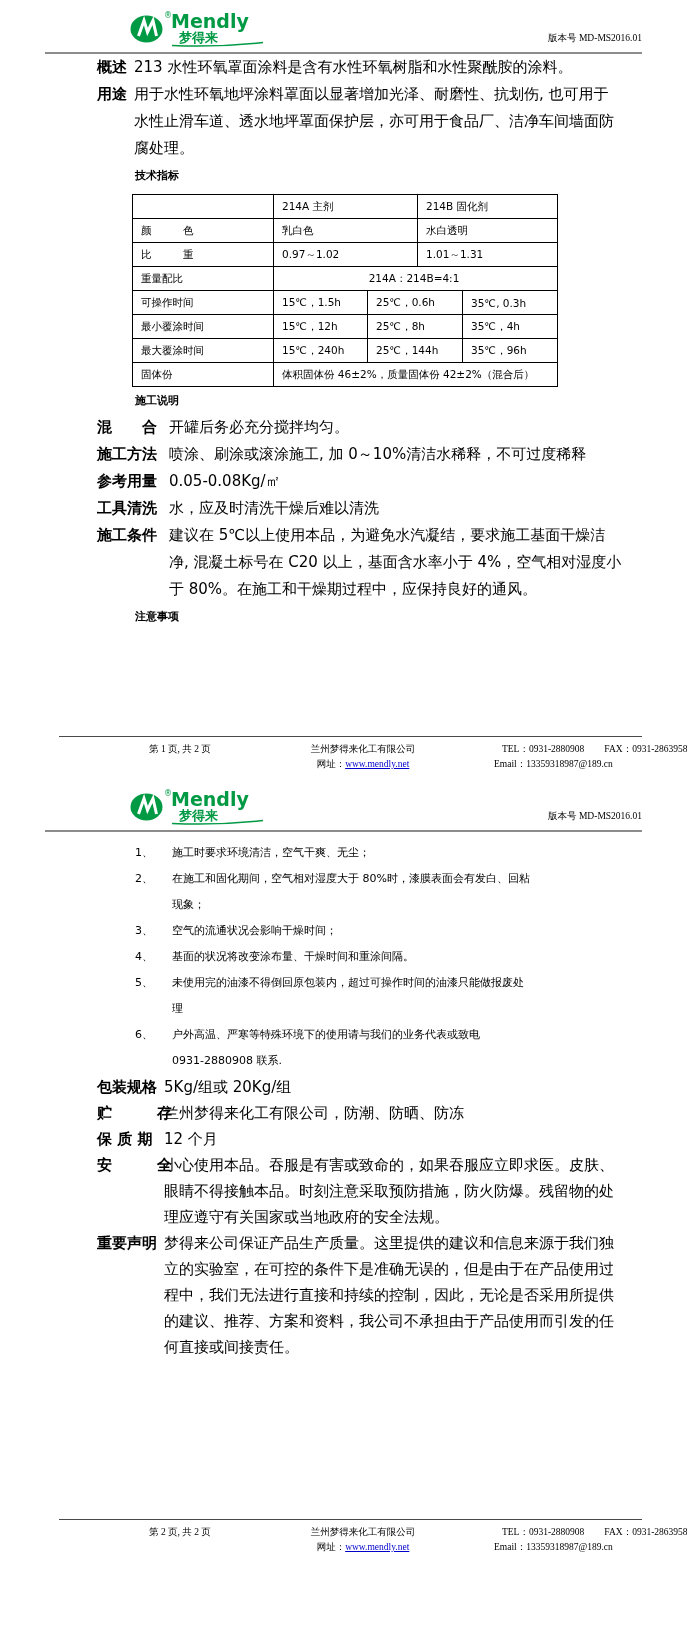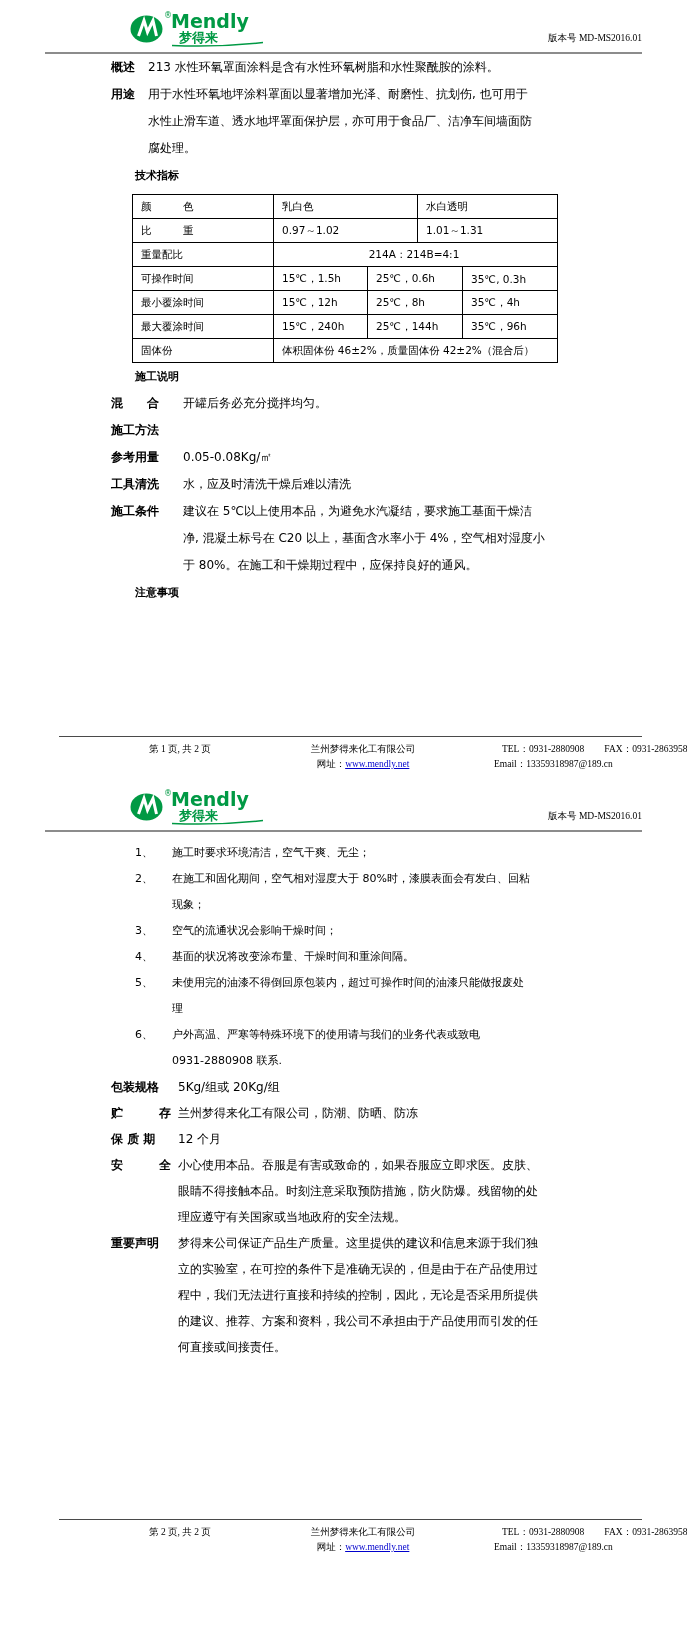--- a/index.html
+++ b/index.html
@@ -11,21 +11,21 @@
   .page { position:relative; padding:0 45px; box-sizing:border-box; }
   .page-1 { height:778px; }
   .page-2 { height:860px; }
 
   .hdr { display:flex; justify-content:space-between; align-items:flex-end; padding:9px 0 5px 85px; }
   .version { font-size:9.5px; font-family:"Liberation Serif","DejaVu Serif",serif; padding-bottom:2px; white-space:nowrap; }
   .hrule { border-top:2px solid #8c8c8c; height:0; }
 
   h1.doc-title { font-size:18px; line-height:26px; font-weight:bold; margin:6px 0 4px 90px; }
 
-  .sec { display:flex; margin-left:66px; font-size:12px; line-height:27px; }
+  .sec { display:flex; margin-left:52px; font-size:15px; line-height:27px; }
   .page-2 .sec, .page-2 .li { line-height:26px; }
   .sec .lbl { font-weight:bold; flex:0 0 auto; white-space:pre; }
   .w37 { width:37px; } .w72 { width:72px; } .w67 { width:67px; }
   .sec .txt { white-space:pre-line; flex:1 1 auto; }
 
   h2.heading { font-size:11px; font-weight:bold; line-height:27px; margin:0 0 0 90px; }
   .mt20 { margin-top:20px; }
 
   table.spec { border-collapse:collapse; table-layout:fixed; width:425px; margin:5px 0 0 87px; font-size:10.5px; }
   table.spec td { border:1px solid #000; height:23px; padding:0 3px 0 8px; overflow:hidden; white-space:nowrap; }
@@ -85,20 +85,25 @@
 
   <table class="spec">
     <colgroup>
         <col style="width:141px">
         <col style="width:94px">
         <col style="width:50px">
         <col style="width:45px">
         <col style="width:95px">
       </colgroup>
     <tbody>
+        <tr>
+      <td class="lblcell"></td>
+      <td colspan="2">214A 主剂</td>
+      <td colspan="2">214B 固化剂</td>
+    </tr>
     <tr>
       <td class="lblcell">颜　　　色</td>
       <td colspan="2">乳白色</td>
       <td colspan="2">水白透明</td>
     </tr>
     <tr>
       <td class="lblcell">比　　　重</td>
       <td colspan="2">0.97～1.02</td>
       <td colspan="2">1.01～1.31</td>
     </tr>
@@ -132,20 +137,21 @@
     </table>
 
   <h2 class="heading mt20">施工说明</h2>
 
   <div class="sec">
     <div class="lbl w72">混　　合</div>
     <div class="txt">开罐后务必充分搅拌均匀。</div>
   </div>
   <div class="sec">
     <div class="lbl w72">施工方法</div>
+    <div class="txt">喷涂、刷涂或滚涂施工, 加 0～10%清洁水稀释，不可过度稀释</div>
   </div>
   <div class="sec">
     <div class="lbl w72">参考用量</div>
     <div class="txt">0.05-0.08Kg/㎡</div>
   </div>
   <div class="sec">
     <div class="lbl w72">工具清洗</div>
     <div class="txt">水，应及时清洗干燥后难以清洗</div>
   </div>
   <div class="sec">

